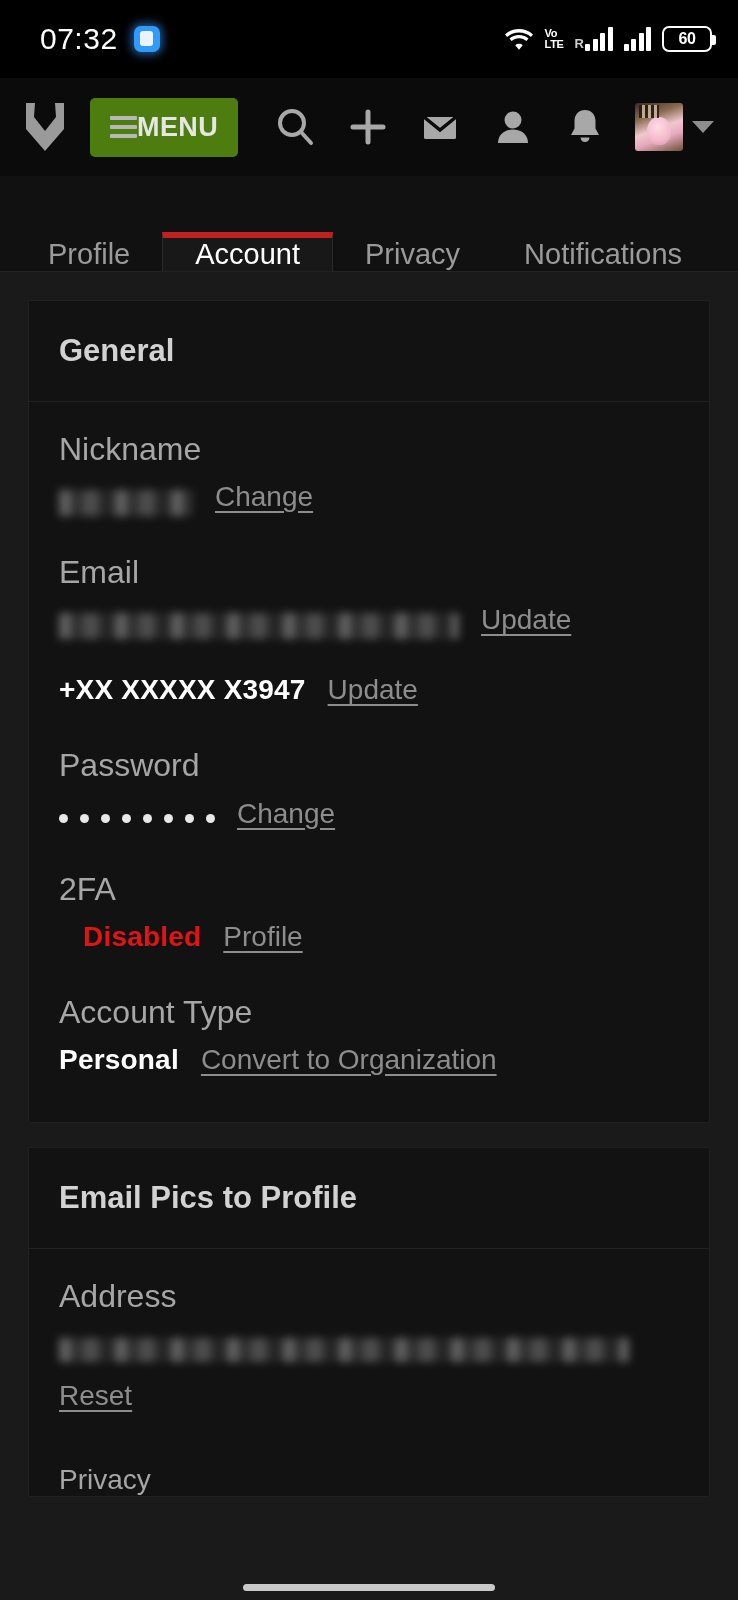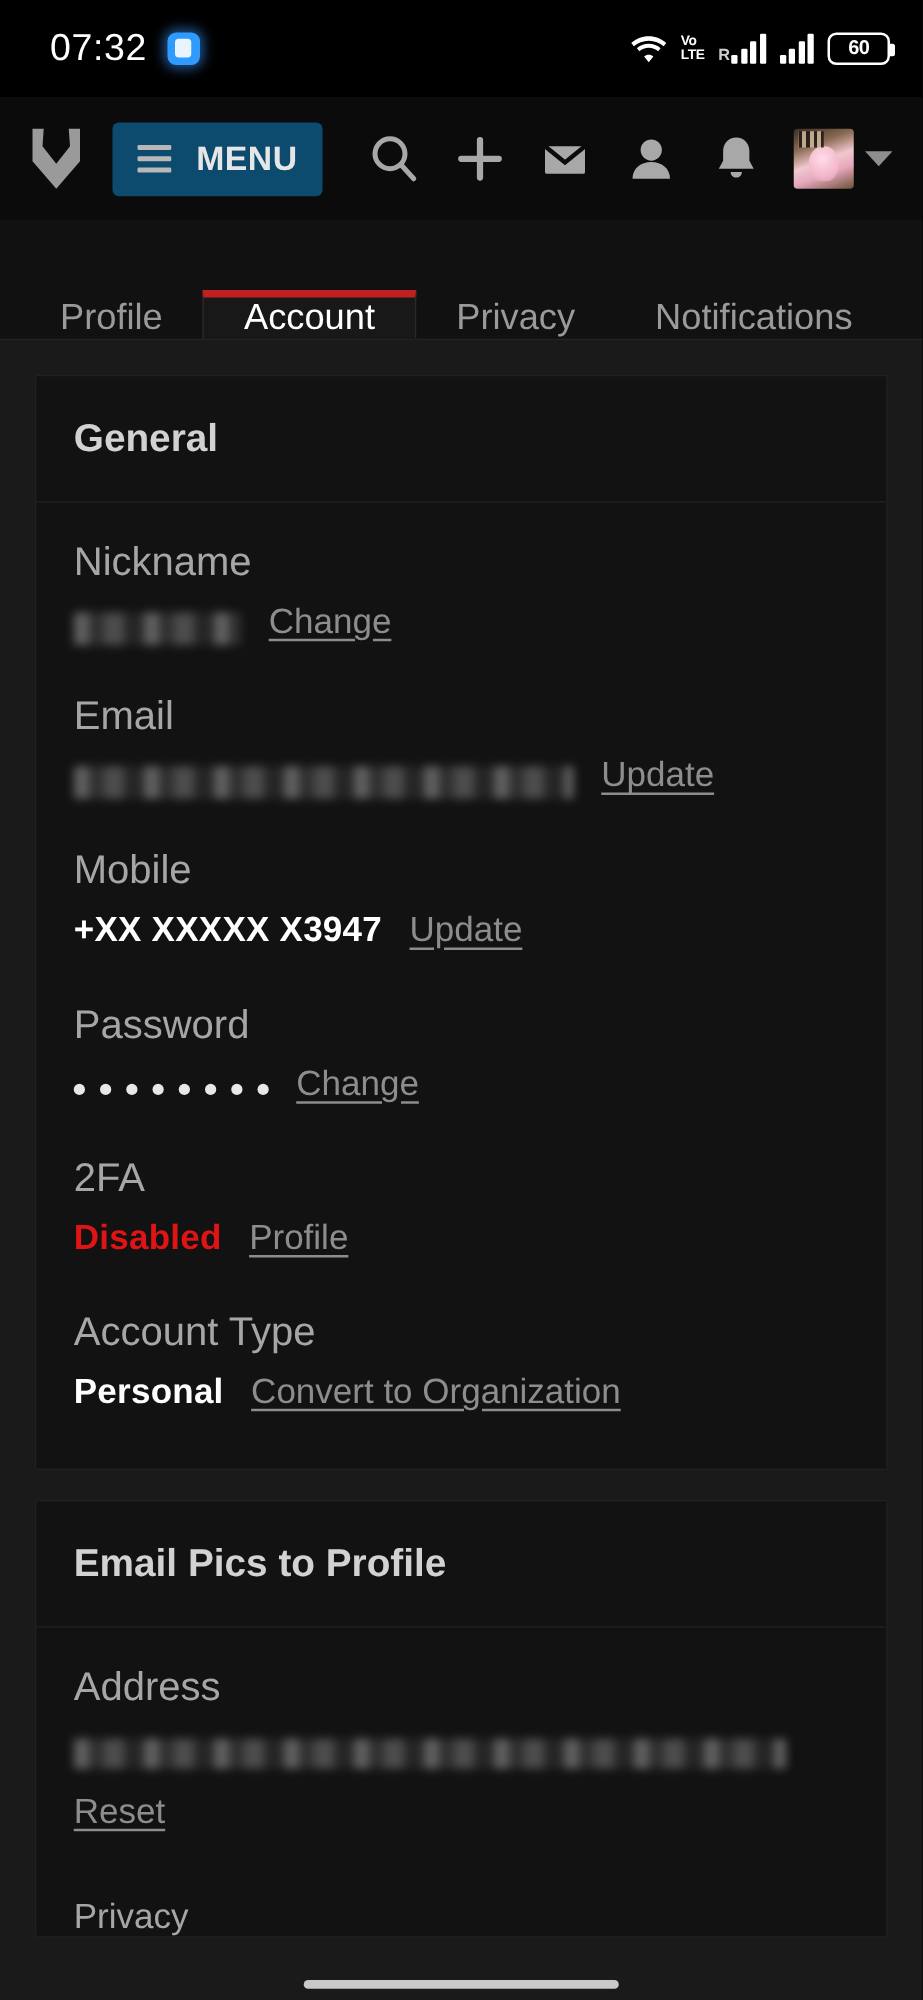--- a/index.html
+++ b/index.html
@@ -114,22 +114,22 @@
     background: #0b0b0b;
     display: flex;
     align-items: center;
     padding: 0 18px 0 22px;
     flex: 0 0 auto;
   }
   .da-logo { width: 46px; height: 52px; flex: 0 0 auto; }
   .menu-btn {
     display: flex;
     align-items: center;
-    gap: 20px;
-    background: #0c4a6e;
+    gap: 0;
+    background: #4d7c0f;
     border-radius: 5px;
     padding: 14px 20px;
     margin-left: 22px;
     flex: 0 0 auto;
     cursor: pointer;
   }
   .hamburger { display: flex; flex-direction: column; gap: 5px; }
   .hamburger i { display: block; width: 27px; height: 4px; background: #b8b8b8; border-radius: 1px; }
   .menu-label {
     color: #e6e6e6;
@@ -249,21 +249,21 @@
     gap: 22px;
     min-height: 44px;
     margin-bottom: 26px;
   }
   .field-value {
     color: #ffffff;
     font-size: 28px;
     font-weight: bold;
     letter-spacing: 0.2px;
   }
-  .field-value.status-danger { color: #e01414; }
+  .field-value.status-danger { color: #e01414; margin-left: 24px; }
   .link {
     color: #8d8d8d;
     font-size: 28px;
     text-decoration: underline;
     text-underline-offset: 5px;
     cursor: pointer;
   }
   .dots {
     display: flex;
     align-items: center;
@@ -440,21 +440,20 @@
 
         <div class="field">
           <div class="field-label">Email</div>
           <div class="field-row">
             <span class="redacted email"></span>
             <span class="link">Update</span>
           </div>
         </div>
 
         <div class="field">
-          <div class="field-label">Mobile</div>
           <div class="field-row">
             <span class="field-value">+XX XXXXX X3947</span>
             <span class="link">Update</span>
           </div>
         </div>
 
         <div class="field">
           <div class="field-label">Password</div>
           <div class="field-row">
             <span class="dots">

